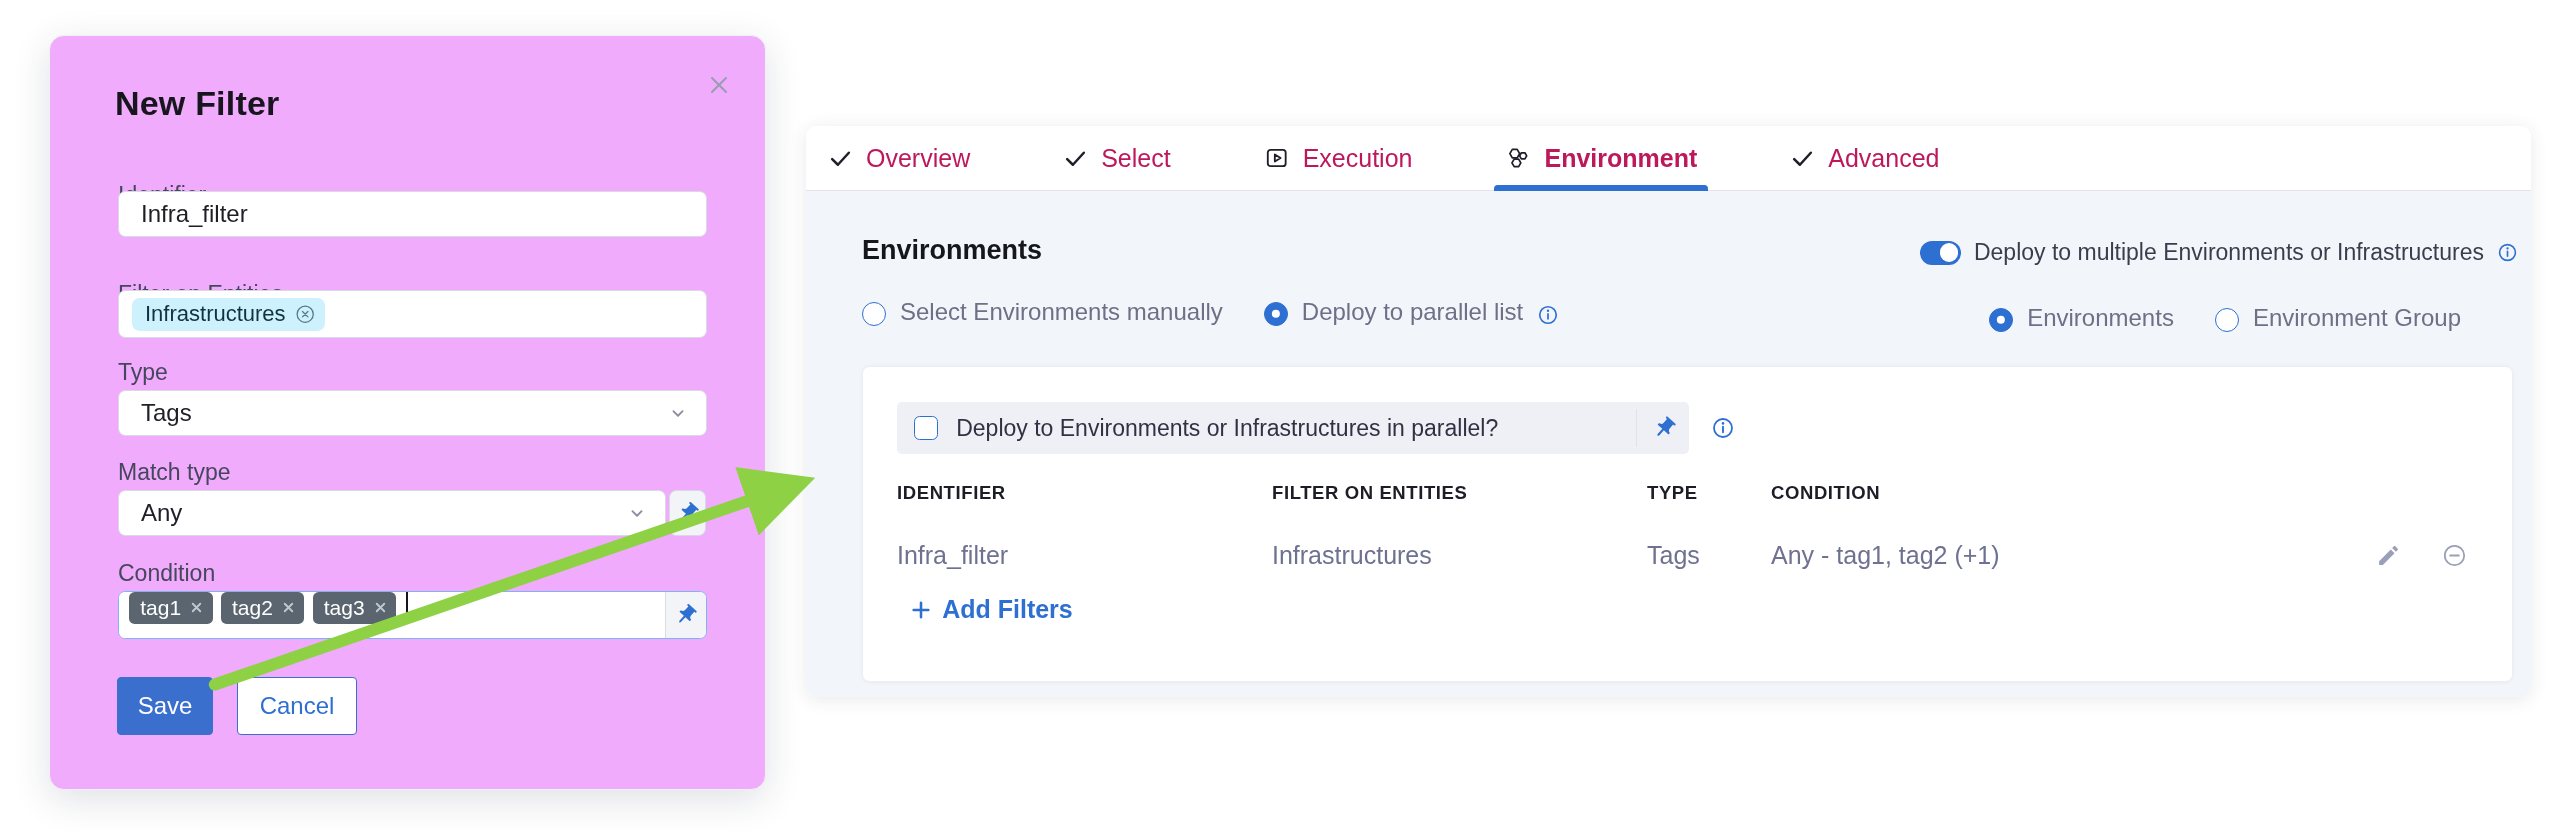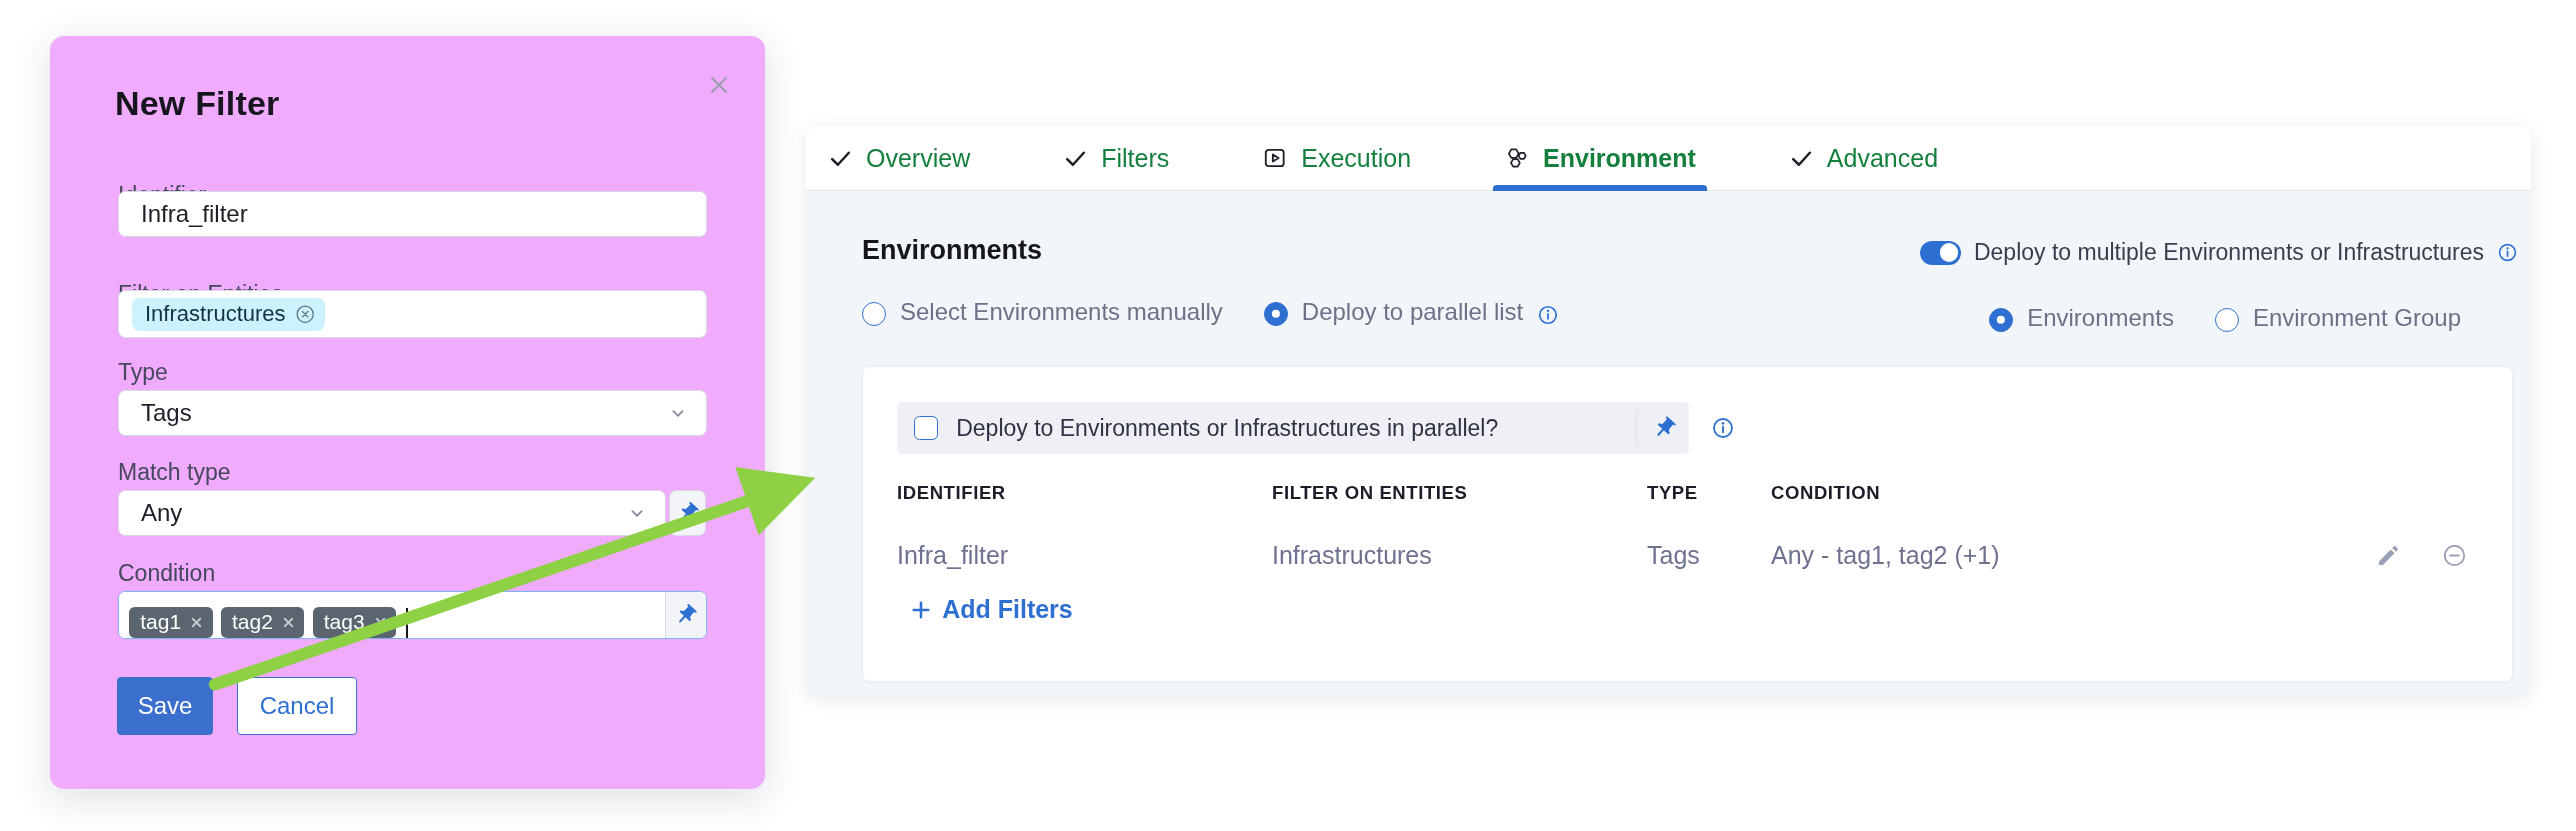--- a/index.html
+++ b/index.html
@@ -19,41 +19,41 @@
   .txt-input { font-size:24px; color:#1f1e26; padding-left:22px; }
   .select-value { font-size:24px; color:#20202a; padding-left:22px; flex:1; }
   .chev { position:absolute; right:16.7px; top:50%; transform:translateY(-50%); }
   .chip-cyan { display:inline-flex; align-items:center; gap:9.3px; margin-left:13px;
                background:#cdf2fe; color:#13323f; font-size:22px; height:33px;
                padding:0 9.3px 0 13px; border-radius:7.4px; }
   .pin-btn { position:absolute; width:37px; height:46px; background:#f3f4f8;
              border:0.9px solid #d8dae2; border-radius:7.4px; display:flex; align-items:center; justify-content:center; cursor:pointer; }
   .cond-wrap { position:absolute; left:68px; top:555px; width:589px; height:48px;
                border:1.9px solid #79b6f2; border-radius:7.4px; background:#fff; display:flex; overflow:hidden; }
-  .cond-main { flex:1; display:flex; align-items:flex-end; gap:8.3px; padding-left:10.2px; background:#fff; }
+  .cond-main { flex:1; display:flex; align-items:flex-start; gap:8.3px; padding-left:10.2px; background:#fff; }
   .cond-pinzone { width:41px; background:#f2f4f8; border-left:0.9px solid #dadce4;
                   display:flex; align-items:center; justify-content:center; cursor:pointer; }
   .chip-slate { display:inline-flex; align-items:center; gap:8.3px; background:#5a656f; color:#fff;
                 font-size:21px; height:31.5px; padding:0 8.3px 0 11px; border-radius:5.6px; }
   .caret { width:1.9px; height:30px; background:#16161c; margin-left:1.9px; }
   .btn { position:absolute; top:641px; height:58px; border-radius:4px; font-size:24px; font-weight:400;
          display:flex; align-items:center; justify-content:center; cursor:pointer; }
   .btn-save { left:67px; width:96px; background:#3b6fce; color:#fff; border:0.9px solid #3b6fce; }
   .btn-cancel { left:187px; width:120px; background:#fff; color:#2e6fd2; border:1.9px solid #3b6fce; }
 
   
   .arrow-overlay { position:absolute; left:0; top:0; width:2576px; height:832px; pointer-events:none; }
 
   
   .panel { position:absolute; left:806px; top:126px; width:1725px; height:571px;
            border-radius:11px; box-shadow:0 2.8px 16.7px rgba(40,50,70,.10); }
   .tabbar { height:65px; background:#fff; border-radius:11px 11px 0 0; border-bottom:0.9px solid #e2e5ea;
             display:flex; align-items:center; padding-left:22px; }
   .tab { position:relative; height:100%; display:flex; align-items:center; gap:13px;
-         margin-right:93px; font-size:25px; color:#15803d; cursor:pointer; }
+         margin-right:93px; font-size:25px; color:#be185d; cursor:pointer; }
   .tab.active { font-weight:600; }
   .tab.active::after { content:""; position:absolute; left:-11px; right:-11px; bottom:-0.9px;
                        height:5.6px; background:#2e6fd2; border-radius:3.7px 3.7px 0 0; }
   .content { position:relative; height:506px; background:#f2f6fa; border-radius:0 0 11px 11px; }
   .env-heading { position:absolute; left:56px; top:44px; font-size:27px; font-weight:700; color:#16161d; }
 
   .radio { width:24px; height:24px; border-radius:50%; background:#fff; border:1.9px solid #2e6fd2; flex:none; }
   .radio.checked { background:#2e6fd2; border:1.9px solid #2e6fd2; position:relative; }
   .radio.checked::after { content:""; position:absolute; left:50%; top:50%; transform:translate(-50%,-50%);
                           width:8.3px; height:8.3px; border-radius:50%; background:#fff; }
@@ -176,21 +176,21 @@
       <div class="tab">
         <svg width="25" height="25" viewBox="0 0 24 24">
             <path d="M4 12.5 L9.5 18 L20 6.5" fill="none" stroke="#1f1f29" stroke-width="2.4" stroke-linecap="round" stroke-linejoin="round"></path>
           </svg>
         <span>Overview</span>
       </div>
       <div class="tab">
         <svg width="25" height="25" viewBox="0 0 24 24">
             <path d="M4 12.5 L9.5 18 L20 6.5" fill="none" stroke="#1f1f29" stroke-width="2.4" stroke-linecap="round" stroke-linejoin="round"></path>
           </svg>
-        <span>Filters</span>
+        <span>Select</span>
       </div>
       <div class="tab">
         <svg width="26" height="26" viewBox="0 0 24 24">
             <rect x="3.5" y="4.5" width="16.5" height="15" rx="2.5" fill="none" stroke="#1f1f29" stroke-width="1.7"></rect>
             <path d="M10 8.8 L15.3 12 L10 15.2 Z" fill="none" stroke="#1f1f29" stroke-width="1.7" stroke-linejoin="round"></path>
           </svg>
         <span>Execution</span>
       </div>
       <div class="tab active">
         <svg width="26" height="26" viewBox="0 0 24 24" fill="none" stroke="#1f1f29" stroke-width="1.6" stroke-linejoin="round">

